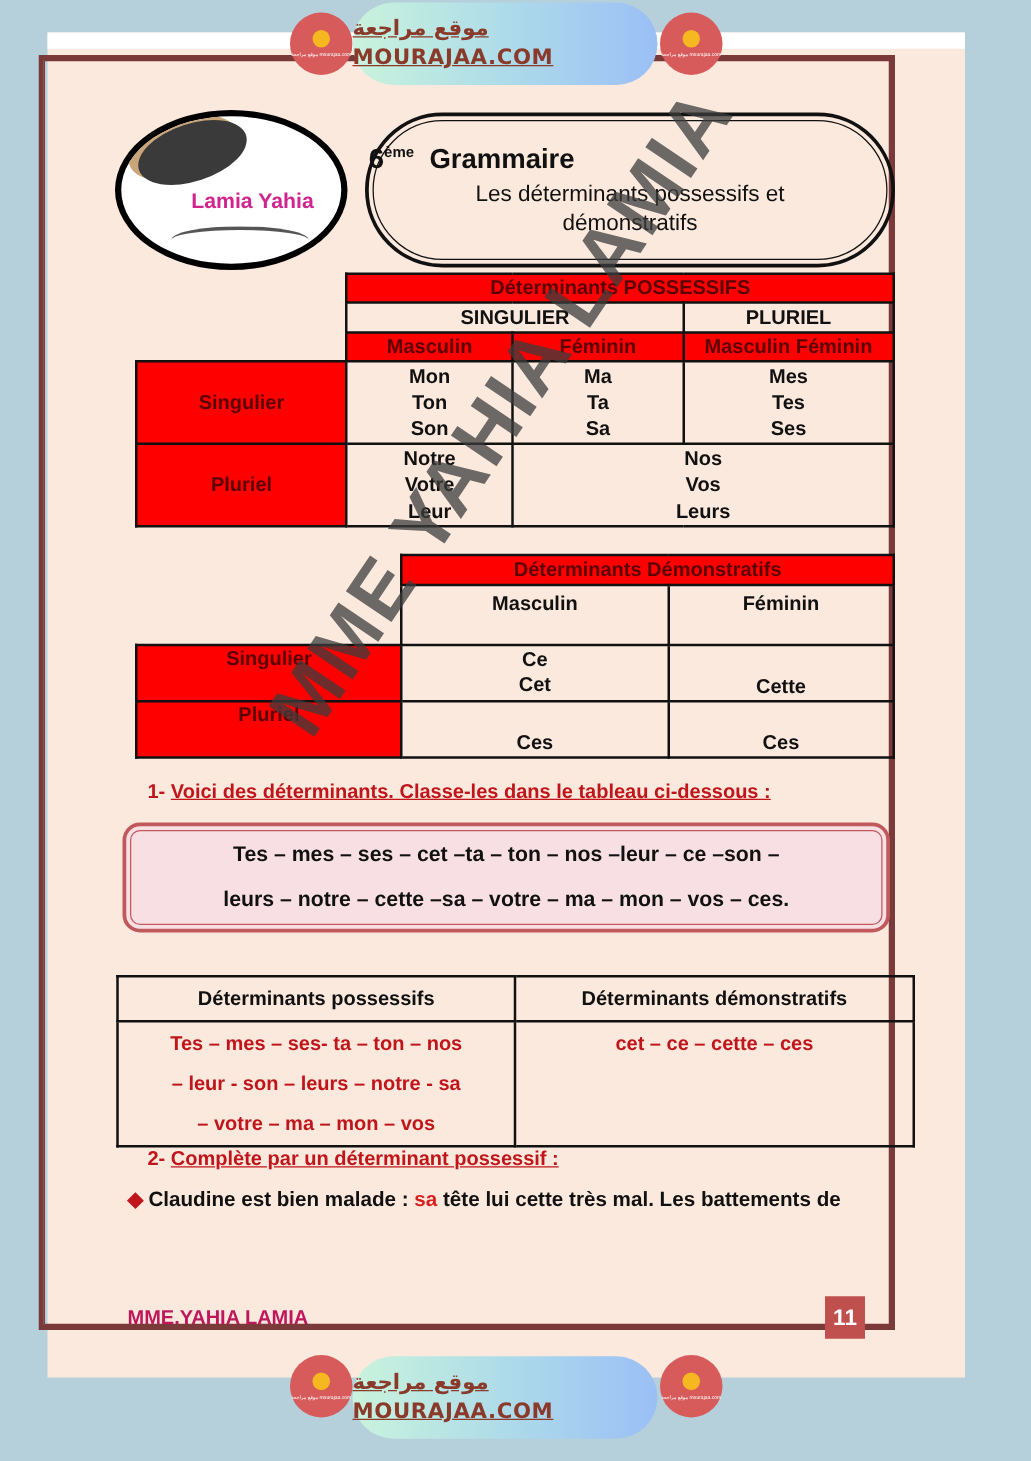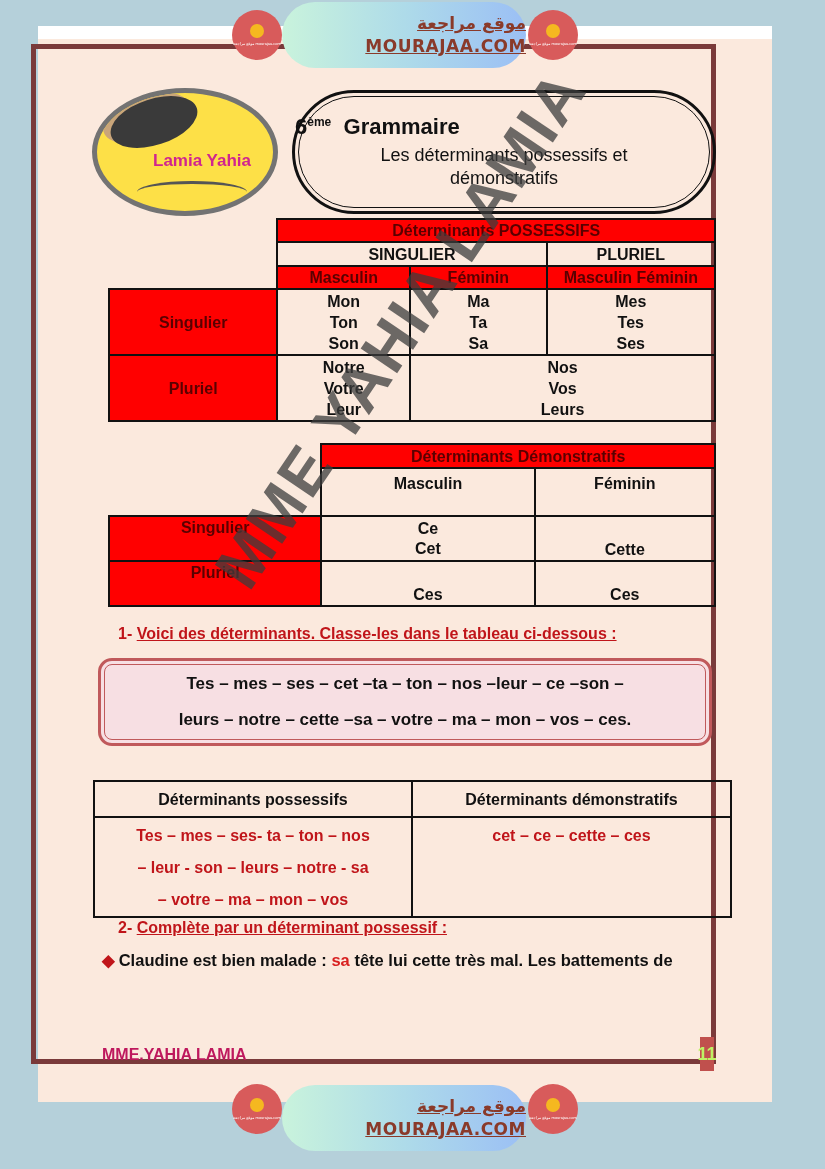--- a/index.html
+++ b/index.html
@@ -19,36 +19,36 @@
     border: 4px solid #7a3a3a;
   }
   .frame-inner {
     position: absolute; left: 35px; top: 48px; width: 677px; height: 1012px;
     border: 1.5px solid #7a3a3a;
   }
 
   
   .banner { position: absolute; left: 282px; width: 244px; height: 66px; border-radius: 33px;
     background: linear-gradient(90deg, #c9f3dc 0%, #aedbe9 50%, #9bbff5 100%);
-    display: flex; flex-direction: column; align-items: flex-end; justify-content: center; }
+    display: flex; flex-direction: column; align-items: flex-start; justify-content: center; }
   .banner.top { top: 2px; }
   .banner.bottom { top: 1085px; }
   .banner .ar { font-family: "DejaVu Sans", sans-serif; font-size: 17px; font-weight: bold; color: #8a3a2a; text-decoration: underline; line-height: 22px; }
   .banner .en { font-family: "DejaVu Sans", sans-serif; font-size: 17px; font-weight: bold; color: #8a3a2a; text-decoration: underline; line-height: 24px; letter-spacing: 0.5px; }
   .badge { position: absolute; width: 50px; height: 50px; border-radius: 50%; background: #d85b5b;
     display: flex; flex-direction: column; align-items: center; justify-content: center; }
   .badge .dot { width: 14px; height: 14px; border-radius: 50%; background: #f5b820; margin-bottom: 3px; }
   .badge .txt { font-size: 4px; color: #fff; line-height: 5px; }
   .b1 { left: 232px; top: 10px; } .b2 { left: 528px; top: 10px; }
   .b3 { left: 232px; top: 1084px; } .b4 { left: 528px; top: 1084px; }
 
   
   .logo {
     position: absolute; left: 92px; top: 88px; width: 186px; height: 128px; border-radius: 50%;
-    border: 5px solid #737373; background: #fde047; overflow: hidden;
+    border: 5px solid #000000; background: #ffffff; overflow: hidden;
   }
   .logo .stamp { position: absolute; left: 12px; top: 6px; width: 90px; height: 46px; border-radius: 50%;
     background: #3a3a3a; transform: rotate(-18deg); box-shadow: -6px -6px 0 #c9a57a; }
   .logo .name { position: absolute; left: 56px; top: 58px; font-size: 17px; font-weight: bold; color: #d0258f; }
   .logo .branches { position: absolute; left: 40px; top: 88px; width: 110px; height: 22px;
     border-top: 3px solid #555; border-radius: 50% 50% 0 0; }
   .title-box {
     position: absolute; left: 292px; top: 90px; width: 424px; height: 124px;
     border: 3px solid #111; border-radius: 62px; outline: 1px solid #111; outline-offset: -7px;
     display: flex; flex-direction: column; justify-content: center;
@@ -76,21 +76,21 @@
   }
   .answer { left: 93px; top: 780px; width: 639px; }
   .answer td { font-size: 16px; }
   .answer .ans { color: #c0151a; line-height: 32px; vertical-align: top; padding-top: 2px; }
 
   .para { position: absolute; left: 102px; top: 944px; width: 620px; font-size: 16.5px; font-weight: bold; color: #111; line-height: 32px; }
   .para .r { color: #d82020; }
   .para .diamond { color: #c0151a; margin-right: 4px; }
   .para .indent { padding-left: 22px; }
   .author { position: absolute; left: 102px; top: 1046px; font-size: 16px; font-weight: bold; color: #be185d; }
-  .pagenum { position: absolute; left: 700px; top: 1037px; width: 14px; height: 34px; background: #c0504d; color: #bef264;
+  .pagenum { position: absolute; left: 660px; top: 1037px; width: 32px; height: 34px; background: #c0504d; color: #ffffff;
     font-weight: bold; font-size: 18px; display: flex; align-items: center; justify-content: center; }
 
   .watermark {
     position: absolute; left: 200px; top: 560px; font-size: 64px; font-weight: bold;
     color: rgba(60,60,60,0.75); transform: rotate(-56deg); transform-origin: left top;
     white-space: nowrap; letter-spacing: 2px; pointer-events: none;
   }
 </style>
 </head>
 <body>

